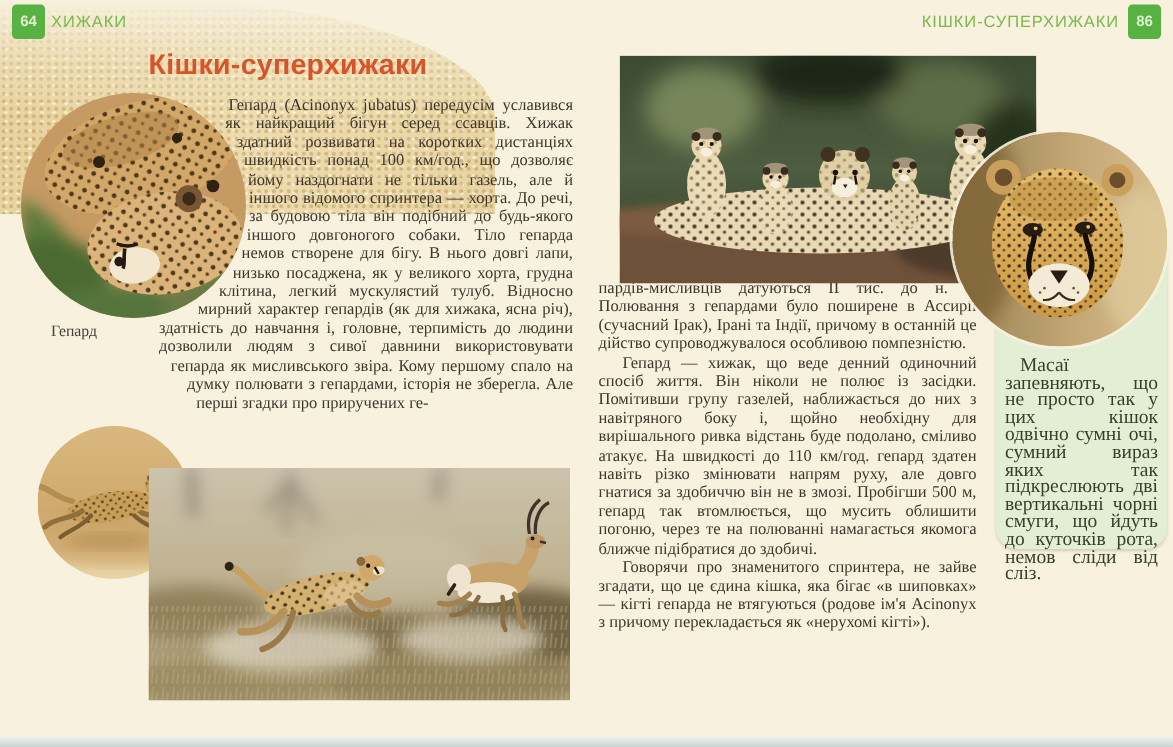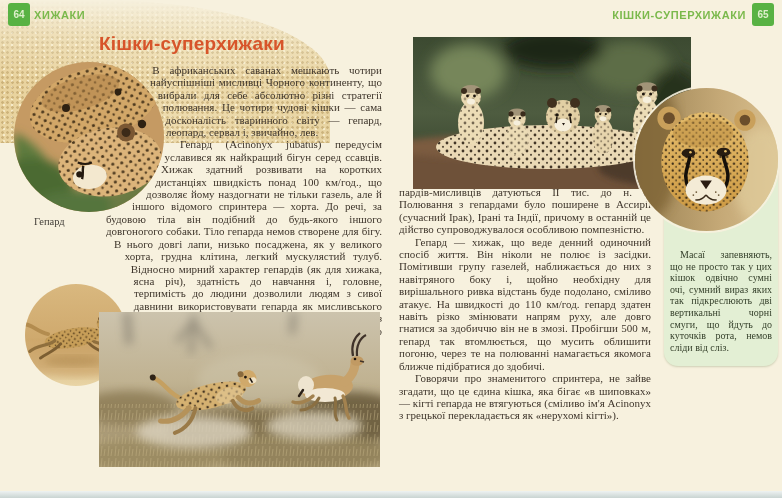--- a/index.html
+++ b/index.html
@@ -25,42 +25,42 @@
     -webkit-mask-image:linear-gradient(to bottom,transparent 0,rgba(0,0,0,.6) 25%,#000 55%);
     mask-image:linear-gradient(to bottom,transparent 0,rgba(0,0,0,.6) 25%,#000 55%);}
   .desk{position:absolute;left:0;top:491px;width:782px;height:7px;z-index:6;
     background:linear-gradient(#eef2f1,#c9d4d2);}
   
   .pg-num{position:absolute;top:3px;width:22px;height:23px;background:#58b243;color:#ddefcb;
     font-family:"Liberation Sans",sans-serif;font-size:10px;font-weight:bold;border-radius:3px;
     display:flex;align-items:center;justify-content:center;z-index:5;}
   .pg-num.left{left:8px;} .pg-num.right{left:752px;}
   .run-head{position:absolute;top:9px;color:#7bb94c;font-family:"Liberation Sans",sans-serif;
-    font-size:11px;font-weight:bold;letter-spacing:.6px;z-index:5;}
+    font-size:11px;font-weight:normal;letter-spacing:.6px;z-index:5;}
   .run-head.left{left:34px;} .run-head.right{right:36px;}
   .title{position:absolute;left:99px;top:33px;color:#d7542a;z-index:5;
     font-family:"Liberation Sans",sans-serif;font-size:19px;font-weight:bold;letter-spacing:.2px;}
   
   .bodytext{font-size:11px;line-height:12.4px;color:#3f362c;text-align:justify;}
   .left-flow{position:absolute;left:14px;top:64px;width:368px;height:280px;z-index:2;}
   .left-flow p{margin:0;text-indent:14px;}
   .csp1{float:left;width:156px;height:150px;shape-outside:circle(78px at 74px 72px);}
   .csp2{float:left;clear:left;width:92px;height:24px;}
   .csp3{float:left;clear:left;width:124px;height:112px;margin-top:39px;
     shape-outside:circle(58px at 62px 56px);}
   .right-col{position:absolute;left:399px;top:186px;width:252px;z-index:2;}
   .right-col p{margin:0;text-indent:16px;}
   .right-col p:first-child{text-indent:0;}
   .caption{position:absolute;left:34px;top:216px;font-size:10.5px;
     color:#44403a;z-index:4;}
   
   .sidebar{position:absolute;left:664px;top:140px;width:114px;height:226px;z-index:1;
     background:#e3efd4;border-radius:14px;box-shadow:0 1px 2px rgba(90,110,60,.25);}
-  .sidebar-note{position:absolute;left:670px;top:249px;width:102px;z-index:2;
-    font-size:10px;line-height:11.6px;color:#35402b;text-align:justify;text-indent:10px;}
+  .sidebar-note{position:absolute;left:670px;top:237px;width:102px;z-index:2;
+    font-size:13px;line-height:11.6px;color:#35402b;text-align:justify;text-indent:10px;}
   
   .photo{position:absolute;overflow:hidden;z-index:3;}
   .circ{border-radius:50%;}
   .ph-c1{left:14px;top:62px;width:150px;height:150px;}
   .ph-c2{left:23px;top:282px;width:106px;height:106px;border:2px solid rgba(247,241,222,.85);}
   .ph-chase{left:99px;top:312px;width:281px;height:155px;}
   .ph-family{left:413px;top:37px;width:278px;height:152px;}
   .ph-face{left:633px;top:86px;width:147px;height:147px;border:2px solid rgba(247,241,222,.9);}
   .photo svg{display:block;width:100%;height:100%;}
 </style>
@@ -68,37 +68,36 @@
 <body>
 
 <div class="spread">
 
   <div class="sand"></div>
   <div class="sand-left"></div>
 
   <div class="pg-num left">64</div>
   <div class="run-head left">ХИЖАКИ</div>
   <div class="run-head right">КІШКИ-СУПЕРХИЖАКИ</div>
-  <div class="pg-num right">65</div>
+  <div class="pg-num right">86</div>
   <div class="title">Кішки-суперхижаки</div>
 
   <div class="left-flow bodytext">
     <span class="csp1"></span>
     <span class="csp2"></span>
     <span class="csp3"></span>
-    <p>В африканських саванах мешкають чотири найуспішніші мисливці Чорного континенту, що вибрали для себе абсолютно різні стратегії полювання. Це чотири чудові кішки — сама досконалість тваринного світу — гепард, леопард, сервал і, звичайно, лев.</p>
     <p>Гепард (Acinonyx jubatus) передусім уславився як найкращий бігун серед ссавців. Хижак здатний розвивати на коротких дистанціях швидкість понад 100 км/год., що дозволяє йому наздогнати не тільки газель, але й іншого відомого спринтера — хорта. До речі, за будовою тіла він подібний до будь-якого іншого довгоногого собаки. Тіло гепарда немов створене для бігу. В нього довгі лапи, низько посаджена, як у великого хорта, грудна клітина, легкий мускулястий тулуб. Відносно мирний характер гепардів (як для хижака, ясна річ), здатність до навчання і, головне, терпимість до людини дозволили людям з сивої давнини використовувати гепарда як мисливського звіра. Кому першому спало на думку полювати з гепардами, історія не зберегла. Але перші згадки про приручених ге-</p>
   </div>
 
   <div class="caption">Гепард</div>
 
   <div class="right-col bodytext">
     <p>пардів-мисливців датуються II тис. до н. е. Полювання з гепардами було поширене в Ассирії (сучасний Ірак), Ірані та Індії, причому в останній це дійство супроводжувалося особливою помпезністю.</p>
     <p>Гепард — хижак, що веде денний одиночний спосіб життя. Він ніколи не полює із засідки. Помітивши групу газелей, наближається до них з навітряного боку і, щойно необхідну для вирішального ривка відстань буде подолано, сміливо атакує. На швидкості до 110 км/год. гепард здатен навіть різко змінювати напрям руху, але довго гнатися за здобиччю він не в змозі. Пробігши 500 м, гепард так втомлюється, що мусить облишити погоню, через те на полюванні намагається якомога ближче підібратися до здобичі.</p>
-    <p>Говорячи про знаменитого спринтера, не зайве згадати, що це єдина кішка, яка бігає «в шиповках» — кігті гепарда не втягуються (сміливо ім'я Acinonyx з грецької перекладається як «нерухомі кігті»).</p>
+    <p>Говорячи про знаменитого спринтера, не зайве згадати, що це єдина кішка, яка бігає «в шиповках» — кігті гепарда не втягуються (родове ім'я Acinonyx з причому перекладається як «нерухомі кігті»).</p>
   </div>
 
   <div class="sidebar"></div>
   <div class="sidebar-note">Масаї запевняють, що не просто так у цих кішок одвічно сумні очі, сумний вираз яких так підкреслюють дві вертикальні чорні смуги, що йдуть до куточків рота, немов сліди від сліз.</div>
 
   <div class="photo circ ph-c1">
     <svg viewBox="0 0 150 150">
       <defs>
         <pattern id="sp1" width="9" height="9" patternUnits="userSpaceOnUse">
           <circle cx="2.5" cy="2.5" r="1.6" fill="#33230f" opacity=".85"></circle>

